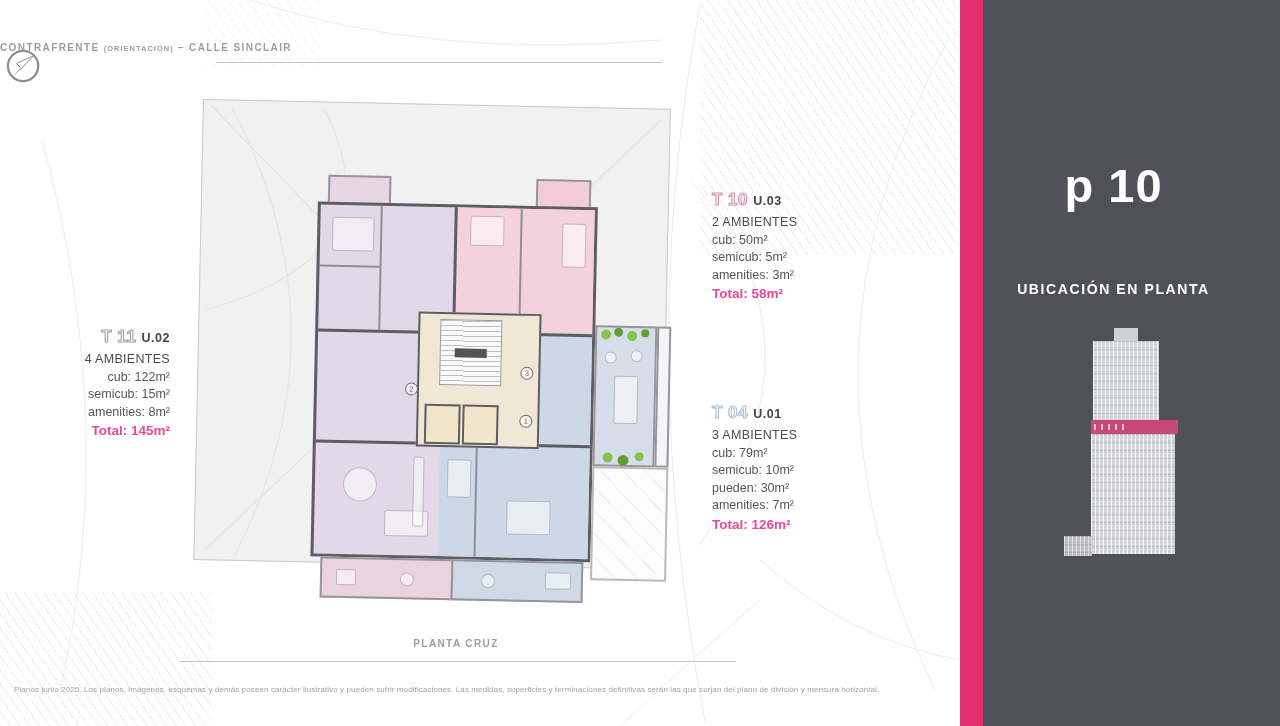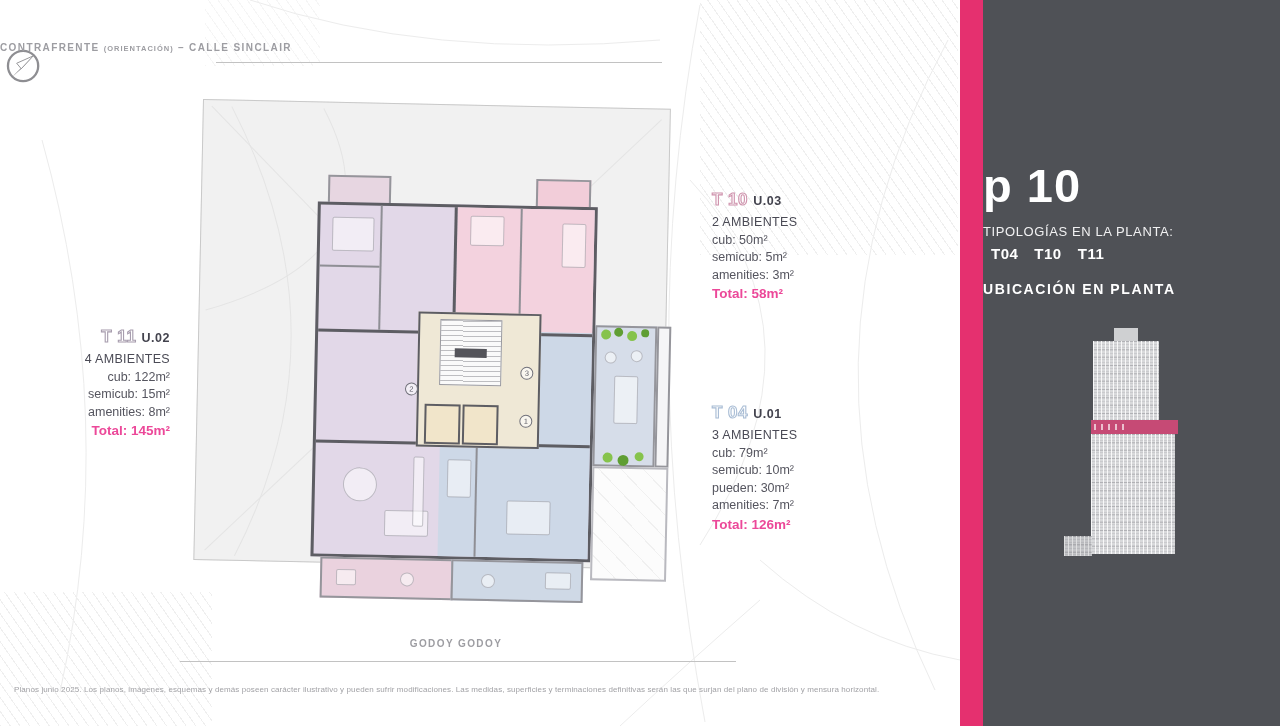--- a/index.html
+++ b/index.html
@@ -32,21 +32,21 @@
   .unit-block .u-title{font-size:17px;font-weight:800;letter-spacing:.5px;margin-bottom:4px;}
   .u-code{-webkit-text-stroke-width:1.1px;color:transparent;}
   .u-num{font-size:12.5px;color:#43434e;font-weight:700;-webkit-text-stroke-width:0;}
   .u-line{font-size:12.5px;color:#55555f;line-height:17.5px;}
   .u-rooms{font-size:12.5px;color:#4a4a55;line-height:17.5px;letter-spacing:.3px;}
   .u-total{font-size:13.5px;color:#ec4899;font-weight:800;line-height:19px;}
   .right-align{text-align:right;}
   
   .stripe{left:960px;top:0;width:23px;height:726px;}
   .panel{left:983px;top:0;width:297px;height:726px;}
-  .panel-text{position:absolute;left:0;right:36px;color:#ffffff;}
+  .panel-text{position:absolute;left:0;right:36px;text-align:center;color:#ffffff;}
   .floor-title{font-size:47px;font-weight:800;letter-spacing:1px;}
   .typ-label{font-size:13px;font-weight:500;letter-spacing:.6px;color:#f1f1f2;}
   .typ-codes{font-size:15px;font-weight:800;letter-spacing:.5px;}
   .typ-codes span{margin:0 8px;}
   .loc-label{font-size:14px;font-weight:800;letter-spacing:1.6px;}
   
   .tower{background-color:#d8d9db;
     background-image:
       repeating-linear-gradient(to right, rgba(255,255,255,.85) 0 1px, transparent 1px 4px),
       repeating-linear-gradient(to bottom, rgba(130,130,136,.35) 0 1px, transparent 1px 8px),
@@ -200,32 +200,28 @@
     <span class="u-num">U.01</span>
   </div>
   <div class="u-rooms">3 AMBIENTES</div>
   <div class="u-line">cub: 79m²</div>
   <div class="u-line">semicub: 10m²</div>
   <div class="u-line">pueden: 30m²</div>
   <div class="u-line">amenities: 7m²</div>
   <div class="u-total">Total: 126m²</div>
 </div>
 
-<div class="abs street" style="left:0;top:638px;width:912px;text-align:center;">GODOY GODOY</div>
+<div class="abs street" style="left:0;top:638px;width:912px;text-align:center;">PLANTA CRUZ</div>
 <div class="abs street-line" style="left:180px;top:661px;width:556px;"></div>
 
 <div class="abs disclaimer" style="left:14px;top:685px;">Planos junio 2025. Los planos, imágenes, esquemas y demás poseen carácter ilustrativo y pueden sufrir modificaciones. Las medidas, superficies y terminaciones definitivas serán las que surjan del plano de división y mensura horizontal.</div>
 
 <div class="abs stripe" style="background-color: rgb(229, 48, 111);"></div>
 <div class="abs panel" style="background-color: rgb(79, 81, 86);">
   <div class="panel-text floor-title" style="top:158px;">p 10</div>
-  <div class="panel-text typ-label" style="top:224px;">TIPOLOGÍAS EN LA PLANTA:</div>
-  <div class="panel-text typ-codes" style="top:245px;">
-    <span>T04</span><span>T10</span><span>T11</span>
-  </div>
   <div class="panel-text loc-label" style="top:281px;">UBICACIÓN EN PLANTA</div>
 
   <div class="abs" style="left:81px;top:328px;width:114px;height:230px;">
     <div class="abs" style="left:50px;top:0;width:24px;height:14px;background:#cfd0d2;"></div>
     <div class="abs tower" style="left:29px;top:13px;width:66px;height:80px;"></div>
     <div class="abs band-ticks" style="left: 27px; top: 92px; width: 87px; height: 14px; background-color: rgb(198, 74, 117);"></div>
     <div class="abs tower" style="left:27px;top:106px;width:84px;height:120px;"></div>
     <div class="abs tower" style="left:0;top:208px;width:28px;height:20px;opacity:.85;"></div>
   </div>
 </div>

